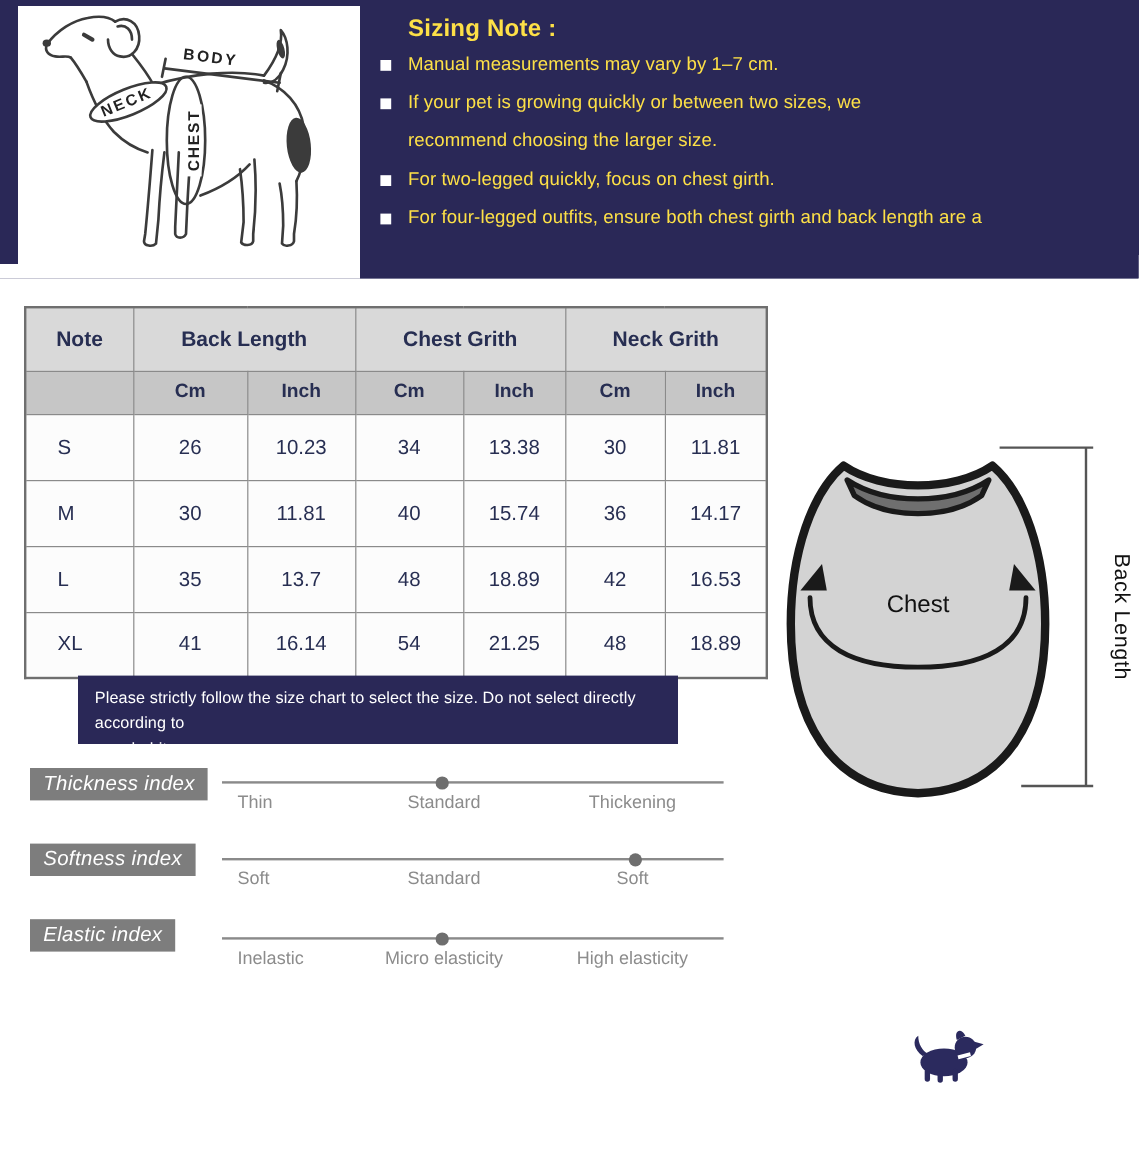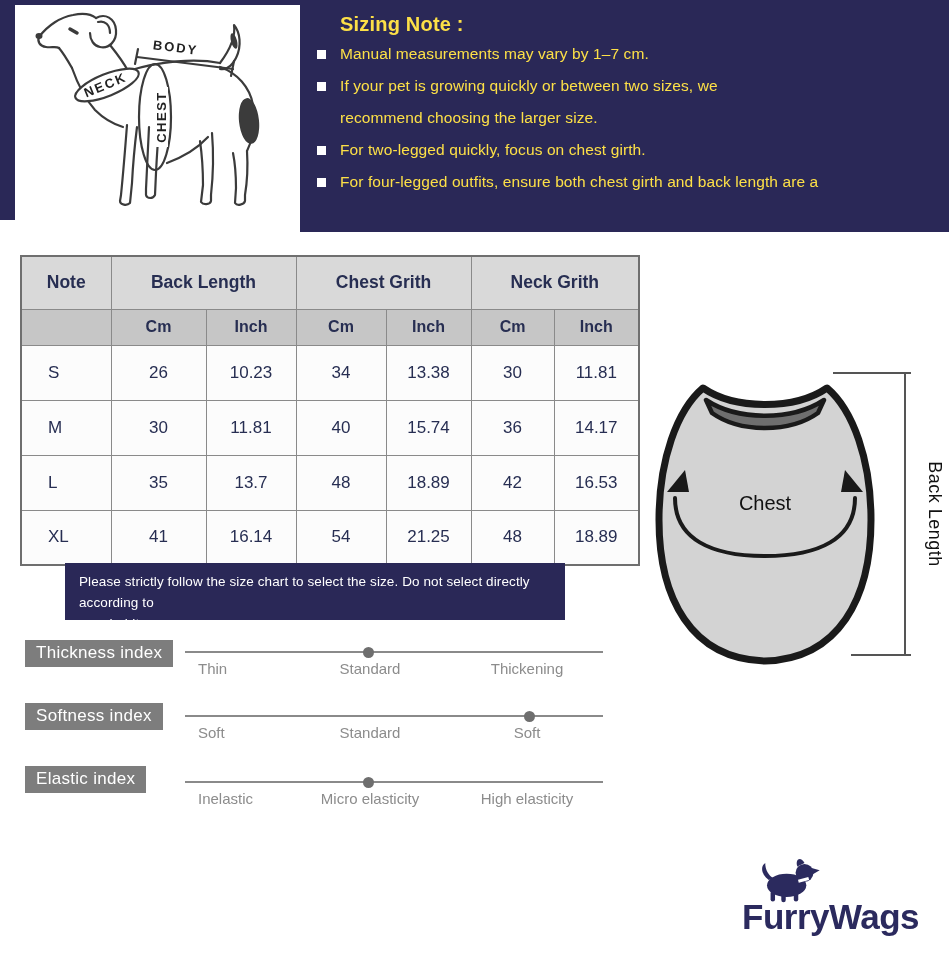--- a/index.html
+++ b/index.html
@@ -36,21 +36,21 @@
   tr.data-row td{height:55px;background:var(--body-bg);font-size:17px;}
   tr.data-row td.size-cell{text-align:left;padding-left:26px;}
 
   .table-note{position:absolute;left:20px;top:563px;width:500px;height:57px;background:var(--navy);
     color:#fff;font-size:13.5px;line-height:1.55;padding:9px 14px;letter-spacing:.1px;margin-left:45px;}
 
   
   .indices{position:absolute;left:0;top:630px;width:640px;height:185px;}
   .index-row{position:absolute;left:0;width:640px;height:60px;}
   .index-label{position:absolute;left:25px;top:0;background:var(--label-bg);color:#fff;
-    font-size:17px;padding:3px 11px 4px 11px;letter-spacing:.3px;}
+    font-size:17px;padding:3px 11px 4px 11px;letter-spacing:.3px;font-style:italic;}
   .slider{position:absolute;left:185px;width:418px;height:40px;}
   .slider-line{position:absolute;left:0;right:0;height:2px;background:var(--slider-gray);}
   .slider-dot{position:absolute;top:-4.5px;width:11px;height:11px;border-radius:50%;background:#6e6e6e;}
   .opt{position:absolute;top:9px;font-size:15px;color:var(--opt-gray);white-space:nowrap;}
   .opt-left{left:13px;}
   .opt-mid{left:185px;transform:translateX(-50%);}
   .opt-right{left:342px;transform:translateX(-50%);}
 
   
   .garment{position:absolute;left:645px;top:358px;width:300px;height:314px;}
@@ -277,16 +277,15 @@
         <circle cx="54" cy="20" r="10"></circle>
         <path d="M60,14 L71,17 L61,23 Z"></path>
         <path d="M46,13 C43,4 50,1 54,9 Z"></path>
         <rect x="16" y="40" width="5" height="12" rx="2.5"></rect>
         <rect x="28" y="42" width="5" height="11" rx="2.5"></rect>
         <rect x="42" y="40" width="5" height="12" rx="2.5"></rect>
         <path d="M14,28 C6,22 4,13 10,9 C10,17 14,23 19,26 Z"></path>
       </g>
       <rect x="47" y="26" width="12" height="3.5" fill="#fff" transform="rotate(-15 53 28)"></rect>
     </svg>
-    <div class="logo-text">FurryWags</div>
   </div>
 
 </div>
 
 </body></html>

